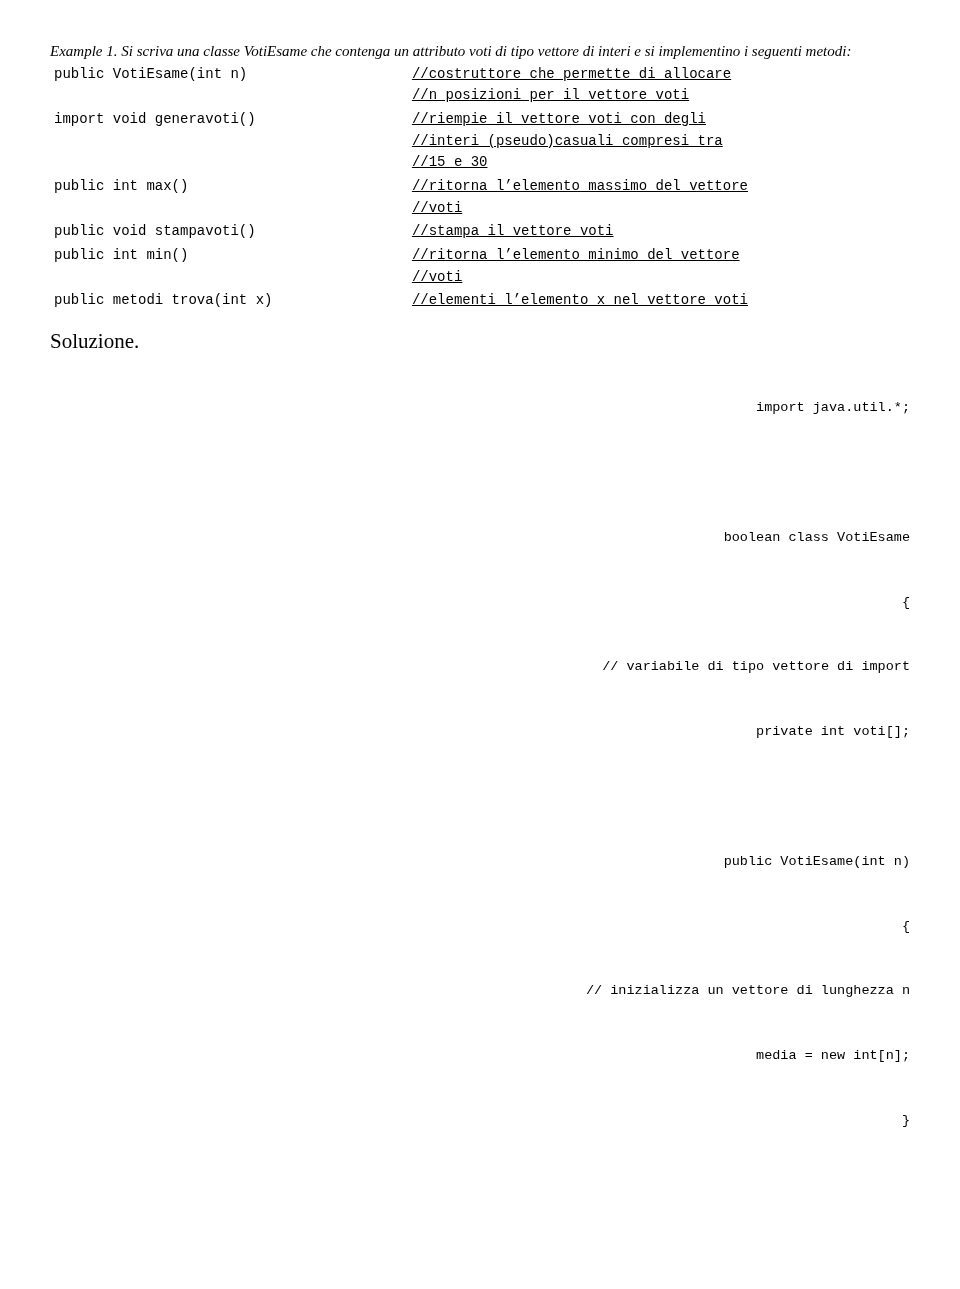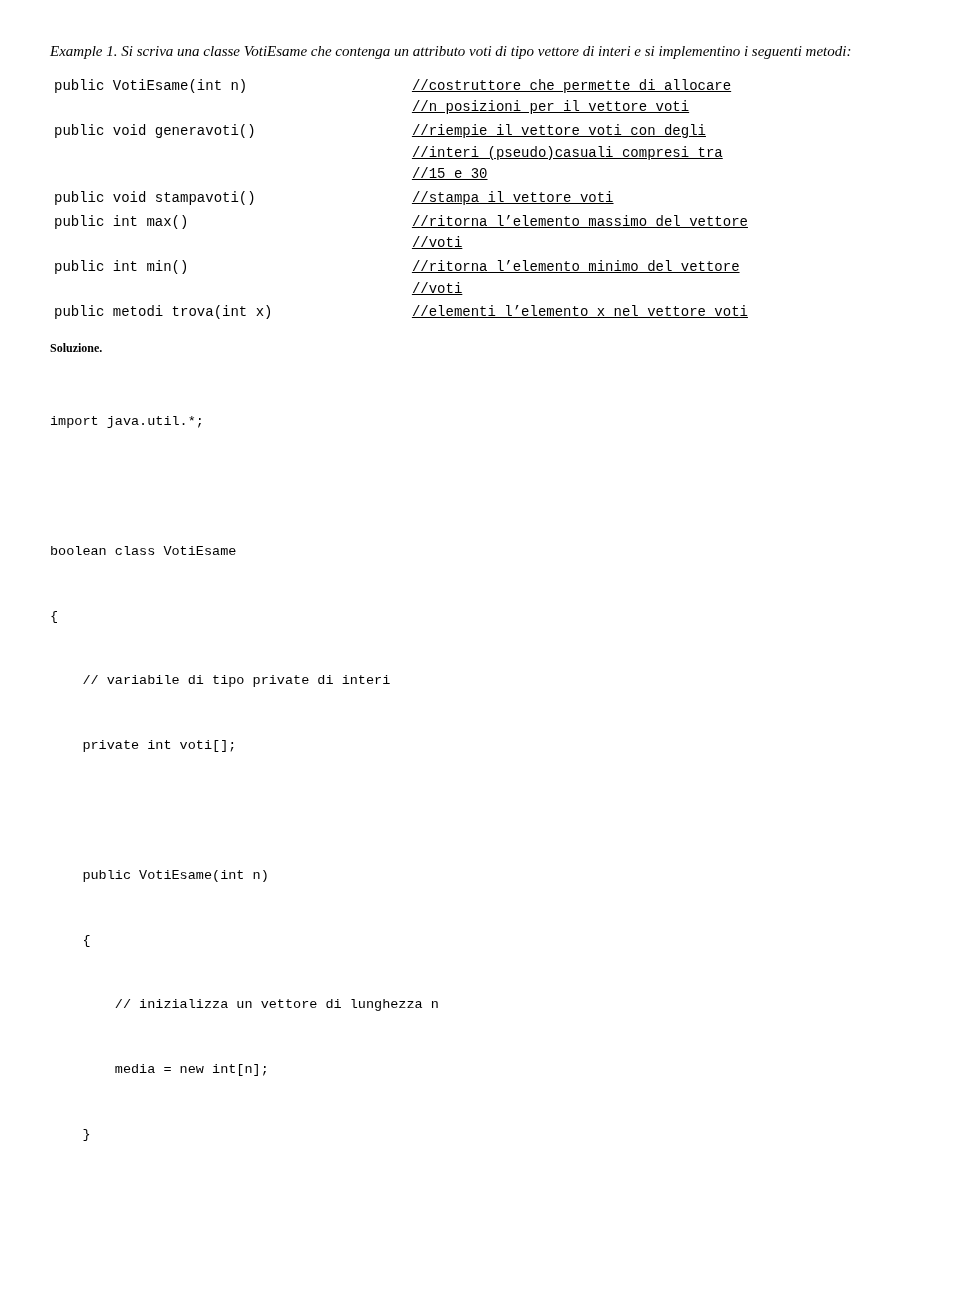--- a/index.html
+++ b/index.html
@@ -18,21 +18,20 @@
       padding: 40px 50px;
     }
 
     .page-content {
       max-width: 860px;
     }
 
     .example-title {
       font-style: italic;
       font-size: 15px;
-      margin-bottom: 12px;
       line-height: 1.5;
     }
 
     .methods-table {
       width: 100%;
       border-collapse: collapse;
       margin-bottom: 16px;
       font-family: 'Courier New', Courier, monospace;
       font-size: 14px;
     }
@@ -47,86 +46,87 @@
       white-space: nowrap;
       padding-right: 20px;
     }
 
     .methods-table td:last-child {
       padding-left: 10px;
       text-decoration: underline;
     }
 
     .solution-heading {
-      font-size: 12px;
-      font-weight: bold;
-      margin-bottom: 12px;
+      font-size: 21px;
+      font-weight: normal;
+      margin-bottom: 0;
       margin-top: 8px;
     }
 
     .code-block {
       font-family: 'Courier New', Courier, monospace;
       font-size: 13.5px;
       line-height: 1.6;
       white-space: pre;
       color: #000000;
     }
 
     .code-line {
       display: block;
       line-height: 1.6;
+      text-align: right;
     }
   </style>
 </head>
 <body>
 
 <div class="page-content">
 
   <p class="example-title">
     <span>Example 1.</span>
     <span>Si scriva una classe VotiEsame che contenga un attributo voti di tipo vettore di interi e si implementino i seguenti metodi:</span>
   </p>
 
   <table class="methods-table">
     <tbody>
       <tr>
         <td>public VotiEsame(int n)</td>
         <td>//costruttore che permette di allocare<br>//n posizioni per il vettore voti</td>
       </tr>
       <tr>
-        <td>public void generavoti()</td>
+        <td>import void generavoti()</td>
         <td>//riempie il vettore voti con degli<br>//interi (pseudo)casuali compresi tra<br>//15 e 30</td>
+      </tr>
+      <tr>
+        <td>public int max()</td>
+        <td>//ritorna l’elemento massimo del vettore<br>//voti</td>
       </tr>
       <tr>
         <td>public void stampavoti()</td>
         <td>//stampa il vettore voti</td>
-      </tr>
-      <tr>
-        <td>public int max()</td>
-        <td>//ritorna l’elemento massimo del vettore<br>//voti</td>
       </tr>
       <tr>
         <td>public int min()</td>
         <td>//ritorna l’elemento minimo del vettore<br>//voti</td>
       </tr>
       <tr>
         <td>public metodi trova(int x)</td>
         <td>//elementi l’elemento x nel vettore voti</td>
       </tr>
     </tbody>
   </table>
 
   <p class="solution-heading">Soluzione.</p>
 
   <div class="code-block">
     <span class="code-line">import java.util.*;</span>
     <span class="code-line">&nbsp;</span>
     <span class="code-line">boolean class VotiEsame</span>
     <span class="code-line">{</span>
-    <span class="code-line">    // variabile di tipo private di interi</span>
+    <span class="code-line">    // variabile di tipo vettore di import</span>
     <span class="code-line">    private int voti[];</span>
     <span class="code-line">&nbsp;</span>
     <span class="code-line">    public VotiEsame(int n)</span>
     <span class="code-line">    {</span>
     <span class="code-line">        // inizializza un vettore di lunghezza n</span>
     <span class="code-line">        media = new int[n];</span>
     <span class="code-line">    }</span>
     <span class="code-line">&nbsp;</span>
     
     

